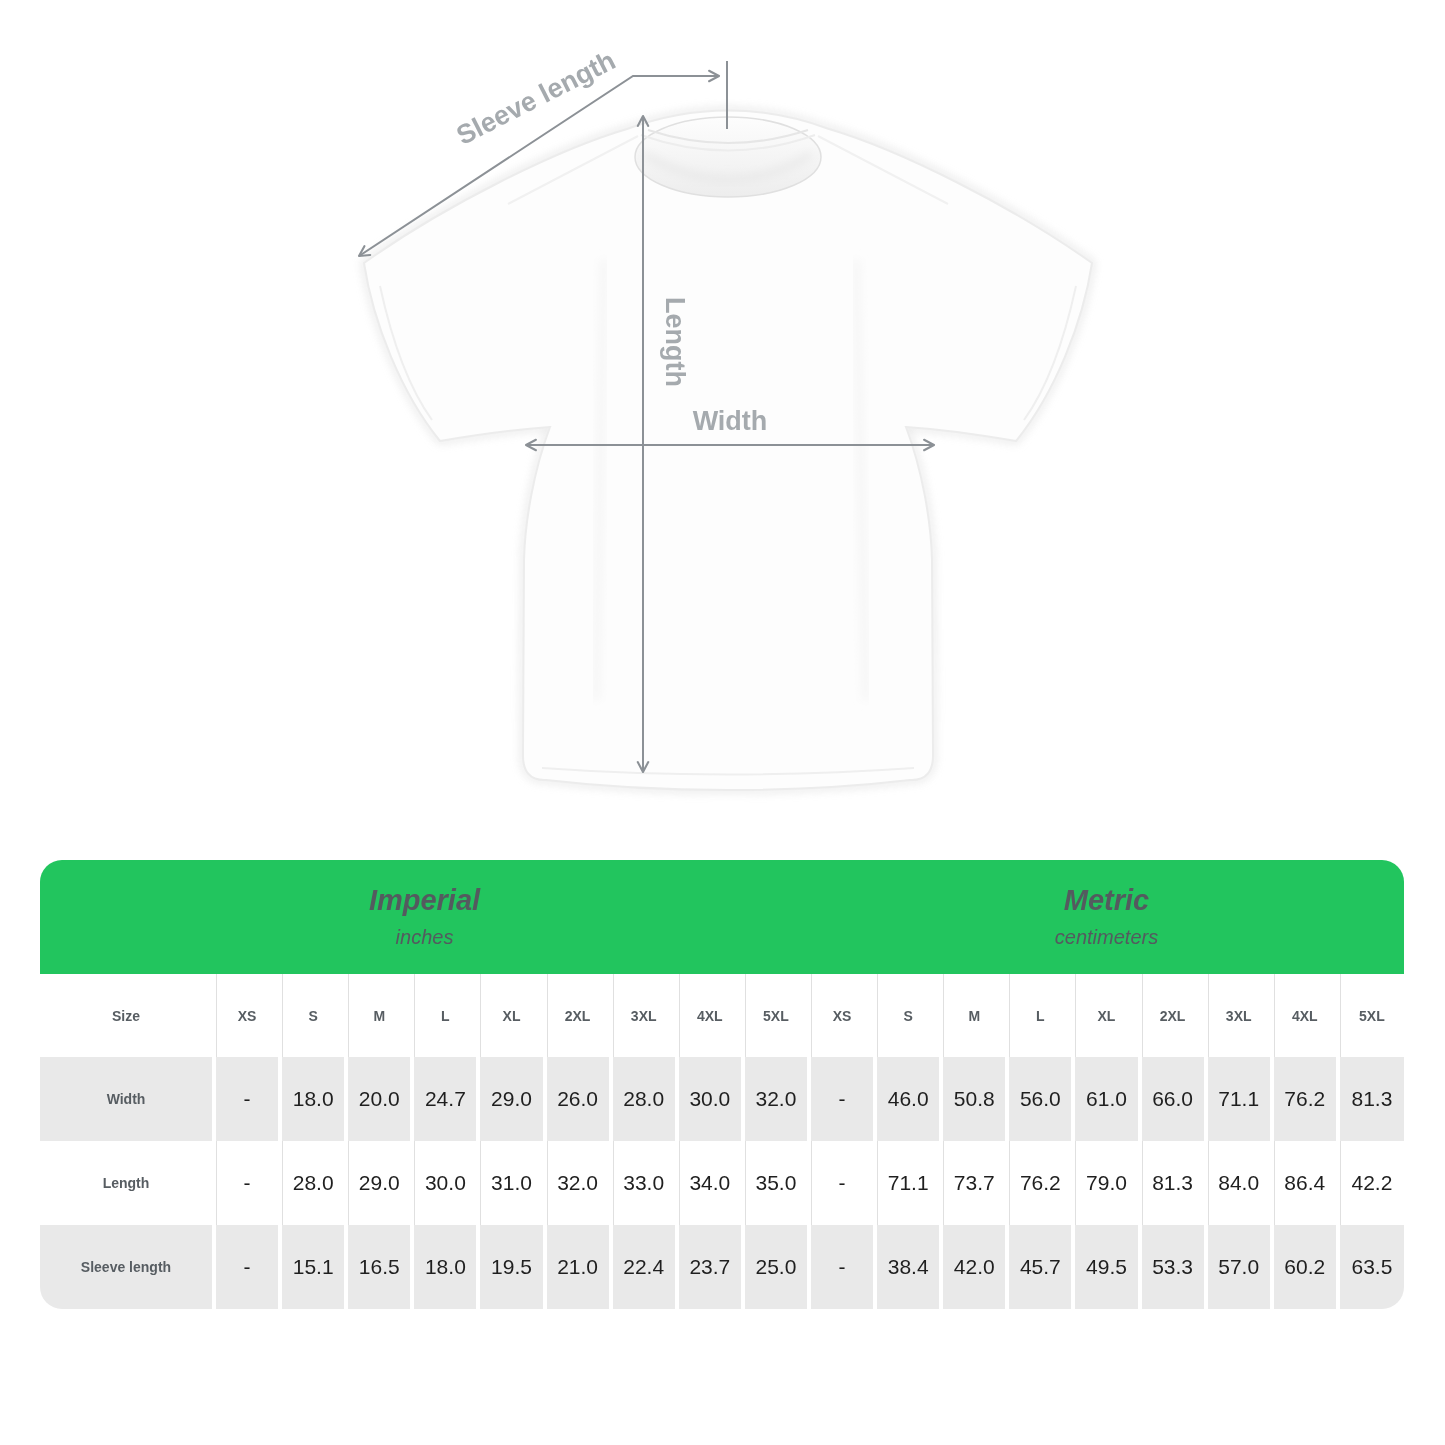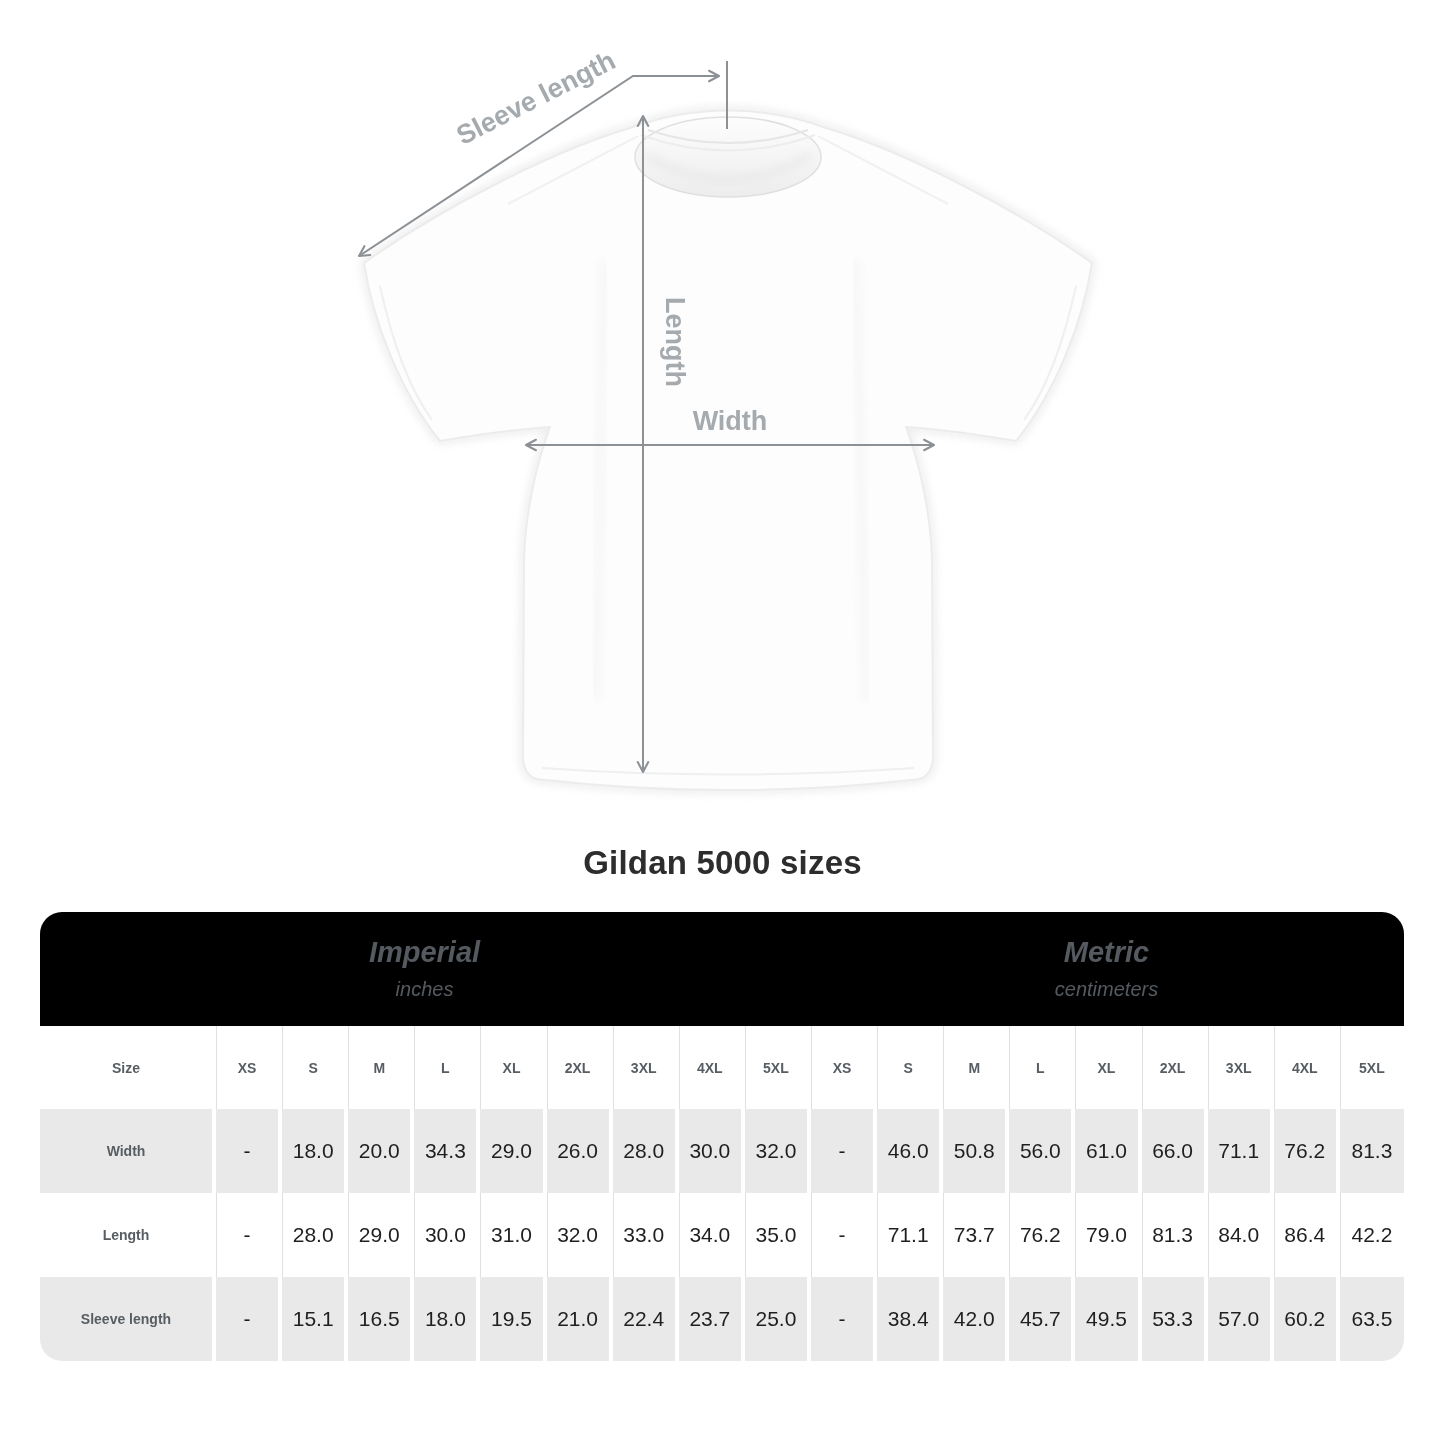--- a/index.html
+++ b/index.html
@@ -30,21 +30,21 @@
     border-radius:22px;overflow:hidden;
   }
   table.size-table{
     width:100%;border-collapse:collapse;table-layout:fixed;
   }
   .size-table td,.size-table th{
     text-align:center;vertical-align:middle;padding:0;
     font-size:21px;color:#1f1f1f;font-weight:normal;
   }
   tr.group-row{height:114px;}
-  tr.group-row td{background:#000000;}
+  tr.group-row td{background:#22c55e;}
   .gh-title{font-size:29px;font-weight:bold;font-style:italic;color:#545a5f;line-height:1.1;}
   .gh-unit{font-size:20px;font-style:italic;color:#545a5f;margin-top:9px;}
   tr.size-row{height:83px;}
   tr.data-row{height:84px;}
   tr.r-white{background:#ffffff;}
   tr.r-gray td,tr.r-gray th{background:#e9e9e9;}
   th.hdr,td.row-label{font-weight:bold;color:#575d62;font-size:14px;}
   
   tr.r-gray > *:not(:first-child){border-left:4px solid #ffffff;}
   tr.r-white > *:not(:first-child){border-left:4px solid #ffffff;box-shadow:inset 1px 0 0 #e0e0e0;}
@@ -130,21 +130,20 @@
       </g>
 
       <g font-family="Liberation Sans, sans-serif" font-weight="bold" font-size="27" fill="#a5aaae">
         <text x="540" y="106" text-anchor="middle" transform="rotate(-27 540 106)">Sleeve length</text>
         <text x="666" y="342" text-anchor="middle" transform="rotate(90 666 342)">Length</text>
         <text x="730" y="430" text-anchor="middle">Width</text>
       </g>
     </svg>
   </div>
 
-  <h1 class="page-title">Gildan 5000 sizes</h1>
 
   <div class="table-wrap">
     <table class="size-table">
       <colgroup>
         <col style="width:174px">
         <col>
           <col>
           <col>
           <col>
           <col>
@@ -195,21 +194,21 @@
         <th class="hdr">3XL</th>
         <th class="hdr">4XL</th>
         <th class="hdr">5XL</th>
       </tr>
 
       <tr class="data-row r-gray">
         <td class="row-label">Width</td>
         <td>-</td>
         <td>18.0</td>
         <td>20.0</td>
-        <td>34.3</td>
+        <td>24.7</td>
         <td>29.0</td>
         <td>26.0</td>
         <td>28.0</td>
         <td>30.0</td>
         <td>32.0</td>
         <td>-</td>
         <td>46.0</td>
         <td>50.8</td>
         <td>56.0</td>
         <td>61.0</td>

